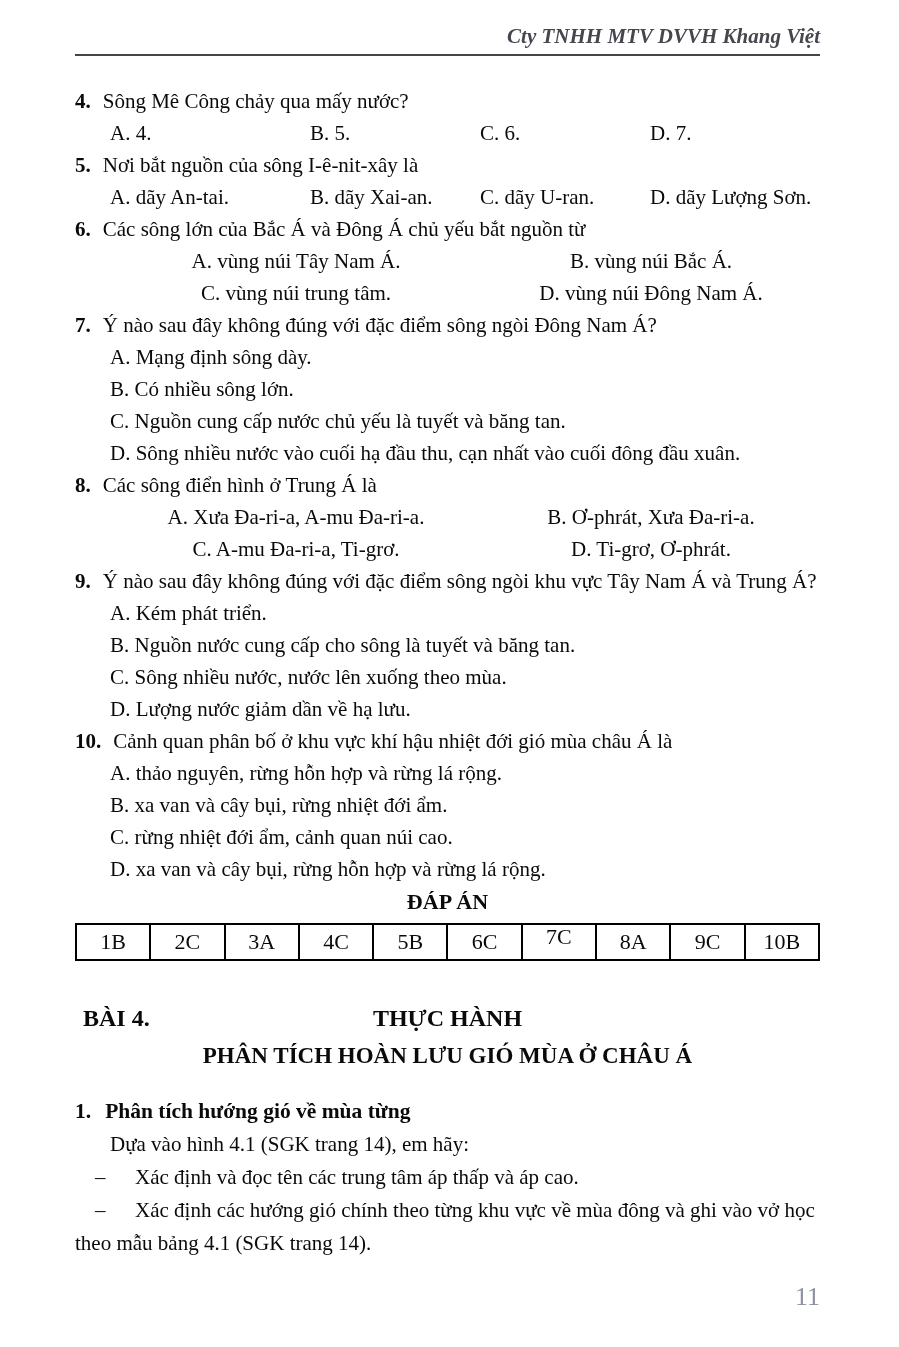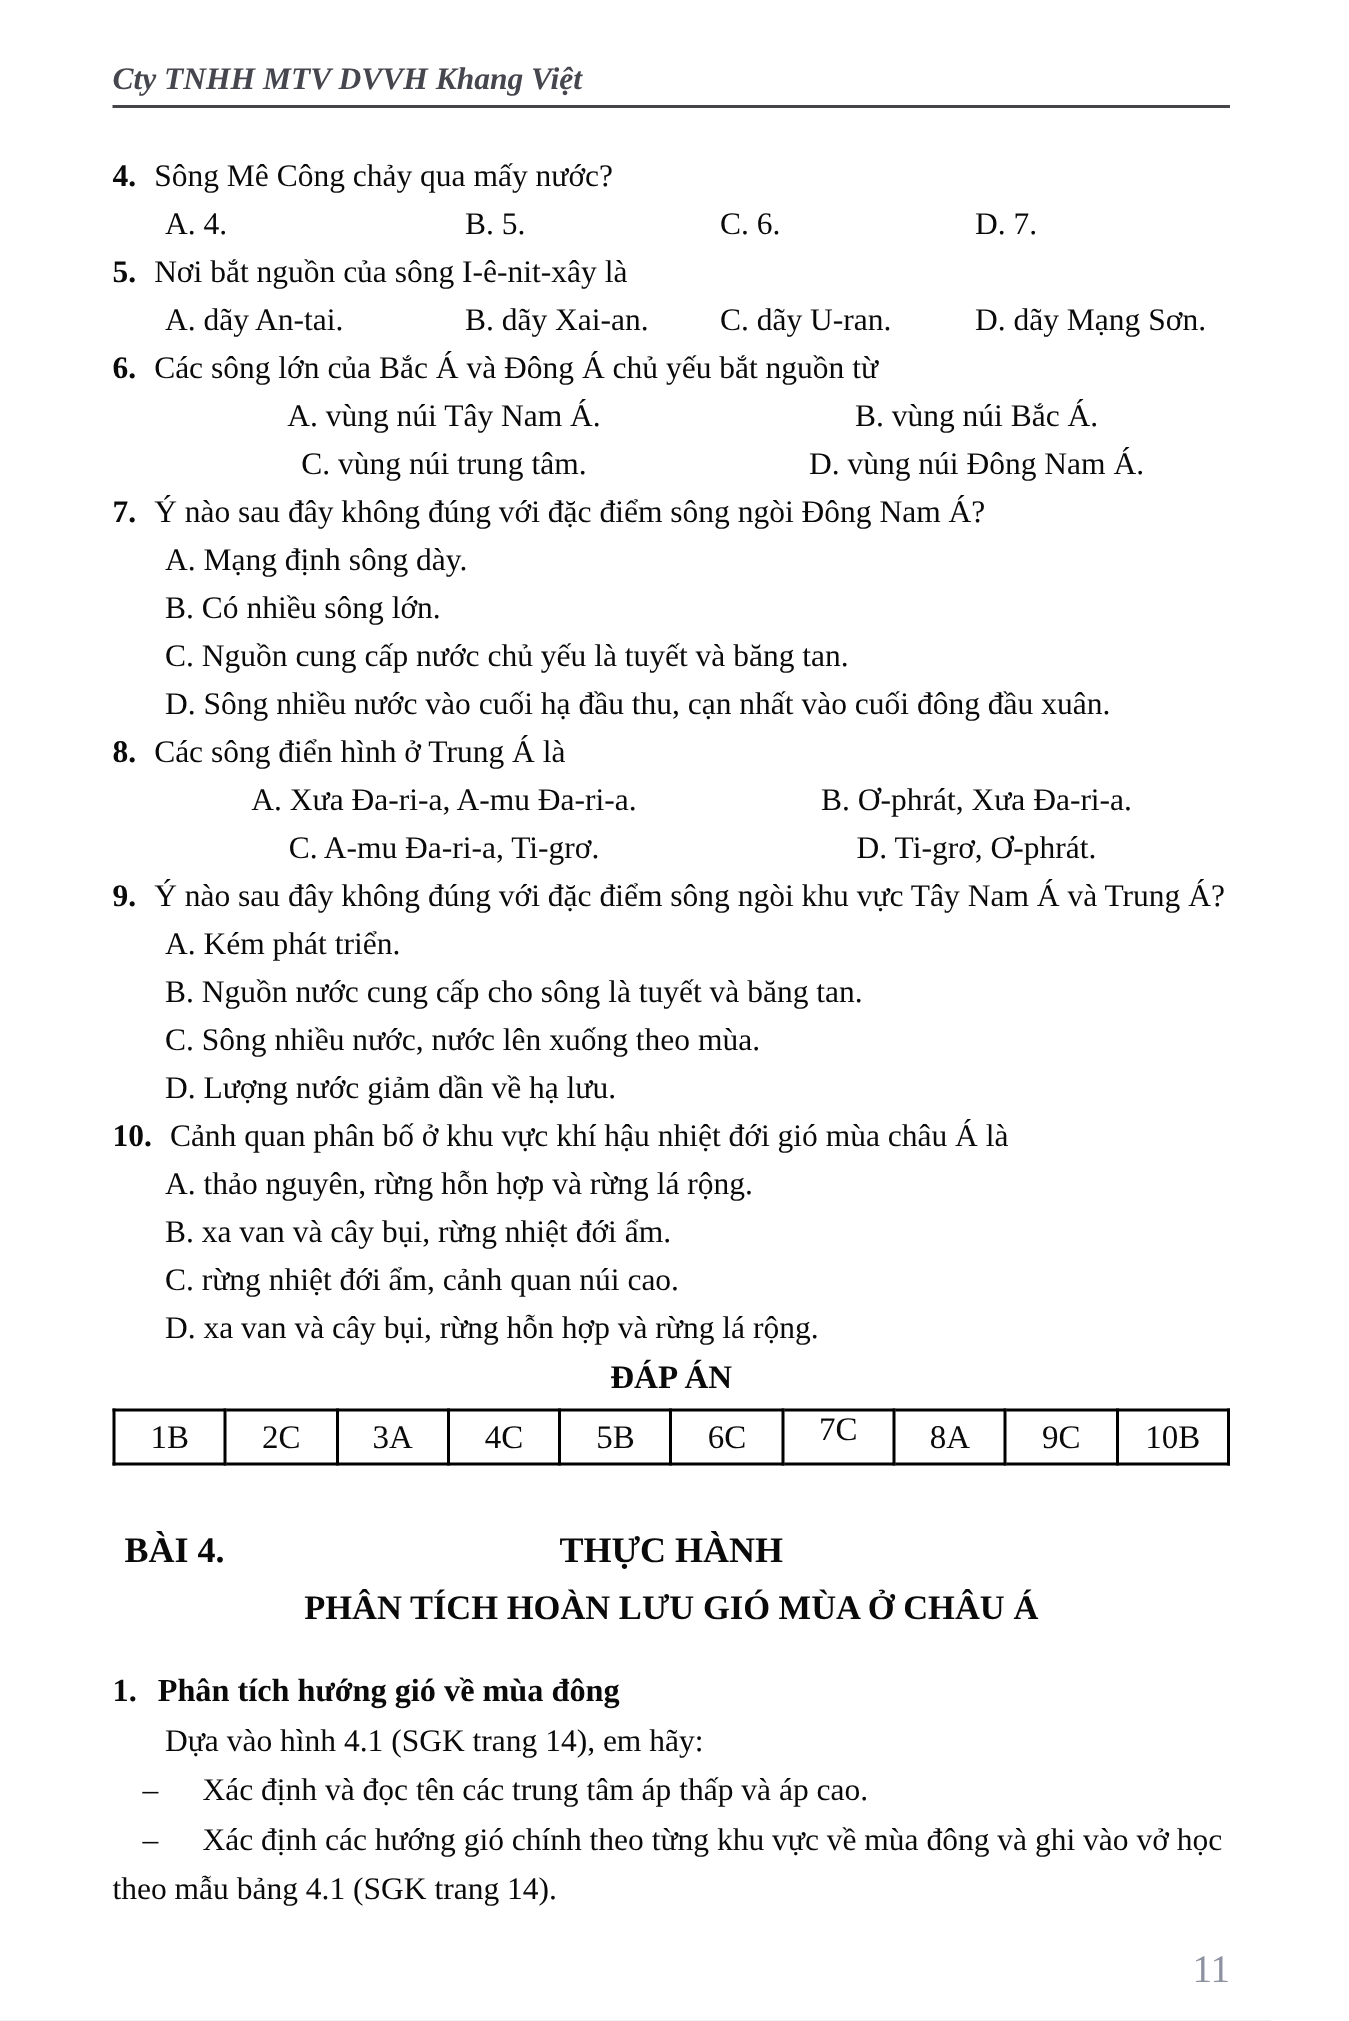--- a/index.html
+++ b/index.html
@@ -15,24 +15,24 @@
     overflow: hidden;
   }
   .content {
     position: absolute;
     left: 75px;
     top: 0;
     width: 745px;
   }
   
   .page-header {
-    padding-top: 40px;
+    padding-top: 24px;
     padding-bottom: 5px;
     border-bottom: 2px solid #444449;
-    text-align: left;
+    text-align: right;
   }
   .page-header .company {
     font-style: italic;
     font-weight: bold;
     font-size: 21px;
     color: #46464f;
   }
   
   .questions { padding-top: 29px; }
   .q-text {
@@ -147,21 +147,21 @@
             <span class="option">C. 6.</span>
             <span class="option">D. 7.</span>
           </div>
         </div>
         <div class="question">
           <p class="q-text"><span class="q-num">5.</span>Nơi bắt nguồn của sông I-ê-nit-xây là</p>
           <div class="options row4">
             <span class="option">A. dãy An-tai.</span>
             <span class="option">B. dãy Xai-an.</span>
             <span class="option">C. dãy U-ran.</span>
-            <span class="option">D. dãy Mạng Sơn.</span>
+            <span class="option">D. dãy Lượng Sơn.</span>
           </div>
         </div>
         <div class="question">
           <p class="q-text"><span class="q-num">6.</span>Các sông lớn của Bắc Á và Đông Á chủ yếu bắt nguồn từ</p>
           <div class="options grid2">
             <span class="option">A. vùng núi Tây Nam Á.</span>
             <span class="option">B. vùng núi Bắc Á.</span>
             <span class="option">C. vùng núi trung tâm.</span>
             <span class="option">D. vùng núi Đông Nam Á.</span>
           </div>
@@ -225,21 +225,21 @@
     </div>
 
     <div class="lesson">
       <div class="lesson-line1">
         <span class="lesson-label">BÀI 4.</span>
         <div class="lesson-title1">THỰC HÀNH</div>
       </div>
       <div class="lesson-title2">PHÂN TÍCH HOÀN LƯU GIÓ MÙA Ở CHÂU Á</div>
 
       <p class="section-heading">
-        <span class="sec-num">1.</span><span>Phân tích hướng gió về mùa đông</span>
+        <span class="sec-num">1.</span><span>Phân tích hướng gió về mùa từng</span>
       </p>
       <p class="intro-line">Dựa vào hình 4.1 (SGK trang 14), em hãy:</p>
       <div id="bullets">
           <p class="bullet"><span class="dash">–</span>Xác định và đọc tên các trung tâm áp thấp và áp cao.</p>
           <p class="bullet"><span class="dash">–</span>Xác định các hướng gió chính theo từng khu vực về mùa đông và ghi vào vở học theo mẫu bảng 4.1 (SGK trang 14).</p>
         </div>
     </div>
 
     <div class="page-number">11</div>
 

